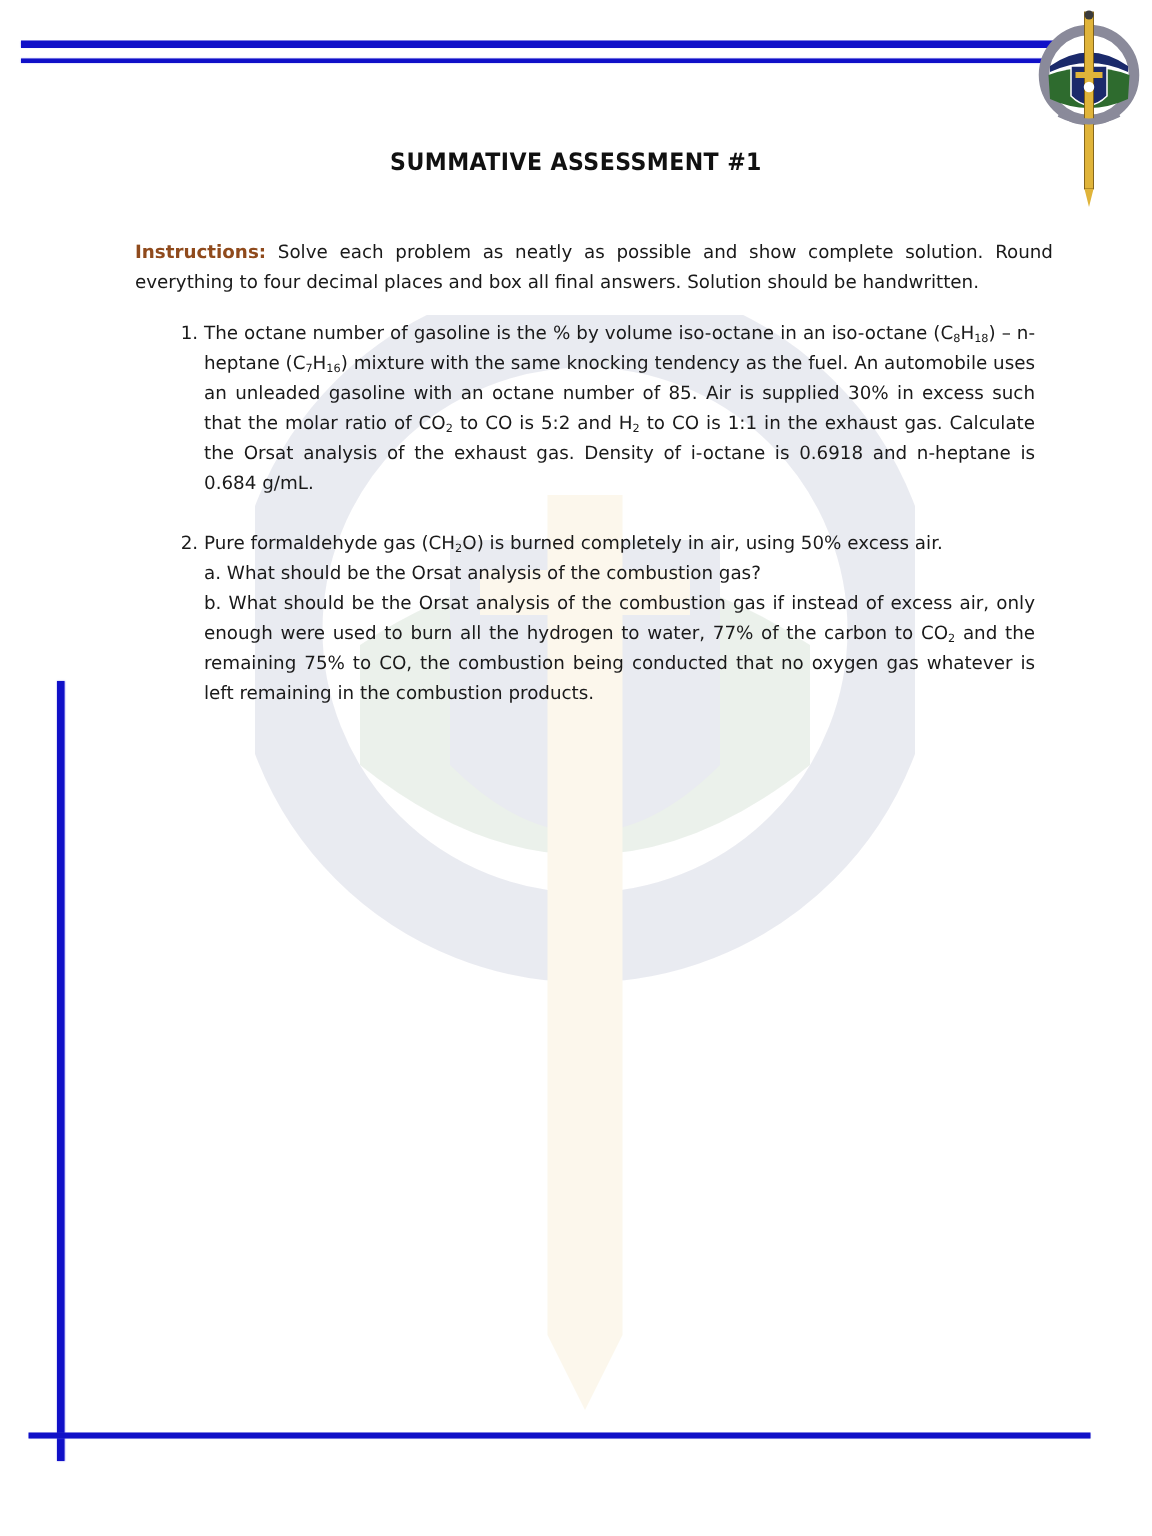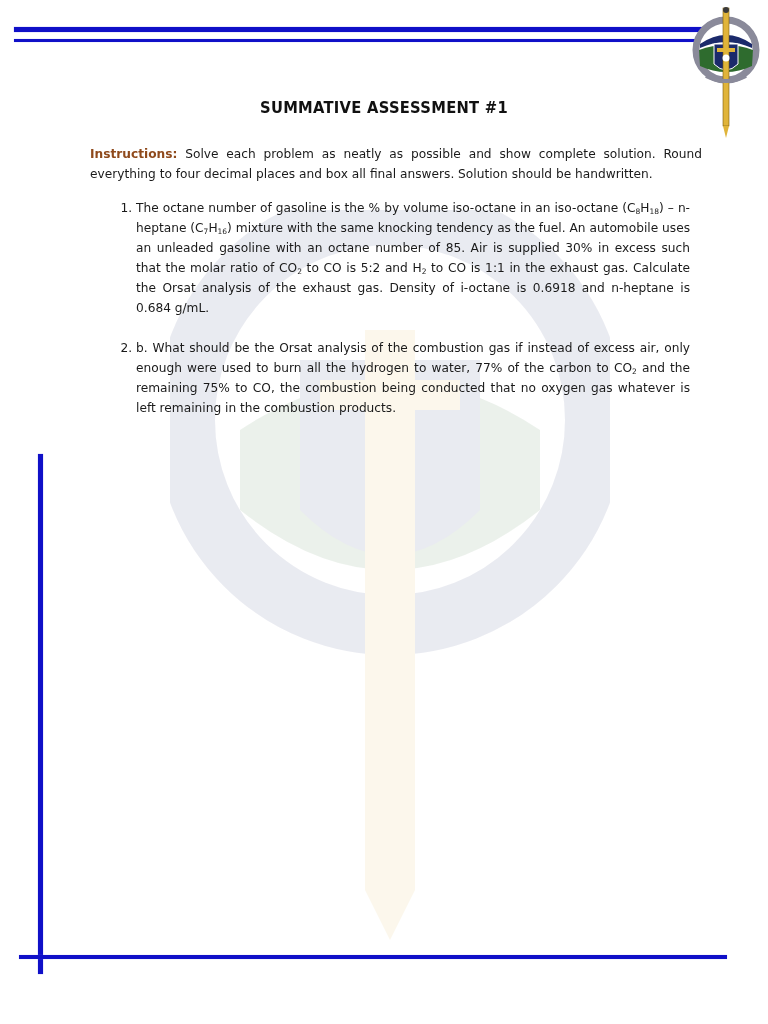--- a/index.html
+++ b/index.html
@@ -22,21 +22,21 @@
     .title {
       position: absolute; left: 0; width: 768px; top: 98px;
       text-align: center;
       font-family: "DejaVu Sans", sans-serif;
       font-weight: bold; font-size: 16px; letter-spacing: 0.3px;
       color: #111;
       transform: scaleX(0.92);
     }
 
     .content {
-      position: absolute; left: 90px; top: 144px; width: 612px;
+      position: absolute; left: 90px; top: 158px; width: 612px;
       font-size: 12.2px; line-height: 20px;
     }
     .instructions { text-align: justify; }
     .instr-label { color: #8f4a1c; font-weight: bold; }
 
     ol.problems { margin: 14px 12px 0 0; padding: 0 0 0 46px; }
     ol.problems li { text-align: justify; padding-left: 0; margin-bottom: 20px; }
     ol.problems li::marker { font-size: 12.2px; }
     .sub { display: block; }
     sub { font-size: 7.5px; vertical-align: -2px; line-height: 0; }
@@ -73,16 +73,18 @@
 
 <div class="title">SUMMATIVE ASSESSMENT #1</div>
 
 <div class="content">
   <div class="instructions"><span class="instr-label">Instructions:</span><span> Solve each problem as neatly as possible and show complete solution. Round everything to four decimal places and box all final answers. Solution should be handwritten.</span></div>
 
   <ol class="problems">
     <li><span>The octane number of gasoline is the % by volume iso-octane in an iso-octane (C</span><sub>8</sub><span>H</span><sub>18</sub><span>) – n-heptane (C</span><sub>7</sub><span>H</span><sub>16</sub><span>) mixture with the same knocking tendency as the fuel. An automobile uses an unleaded gasoline with an octane number of 85. Air is supplied 30% in excess such that the molar ratio of CO</span><sub>2</sub><span> to CO is 5:2 and H</span><sub>2</sub><span> to CO is 1:1 in the exhaust gas. Calculate the Orsat analysis of the exhaust gas. Density of i-octane is 0.6918 and n-heptane is 0.684 g/mL.</span></li>
 
     <li>
+        <span class="sub"><span>Pure formaldehyde gas (CH</span><sub>2</sub><span>O) is burned completely in air, using 50% excess air.</span></span>
+        <span class="sub">a. What should be the Orsat analysis of the combustion gas?</span>
         <span class="sub"><span>b. What should be the Orsat analysis of the combustion gas if instead of excess air, only enough were used to burn all the hydrogen to water, 77% of the carbon to CO</span><sub>2</sub><span> and the remaining 75% to CO, the combustion being conducted that no oxygen gas whatever is left remaining in the combustion products.</span></span>
       </li>
   </ol>
 </div>
 
 </body></html>

